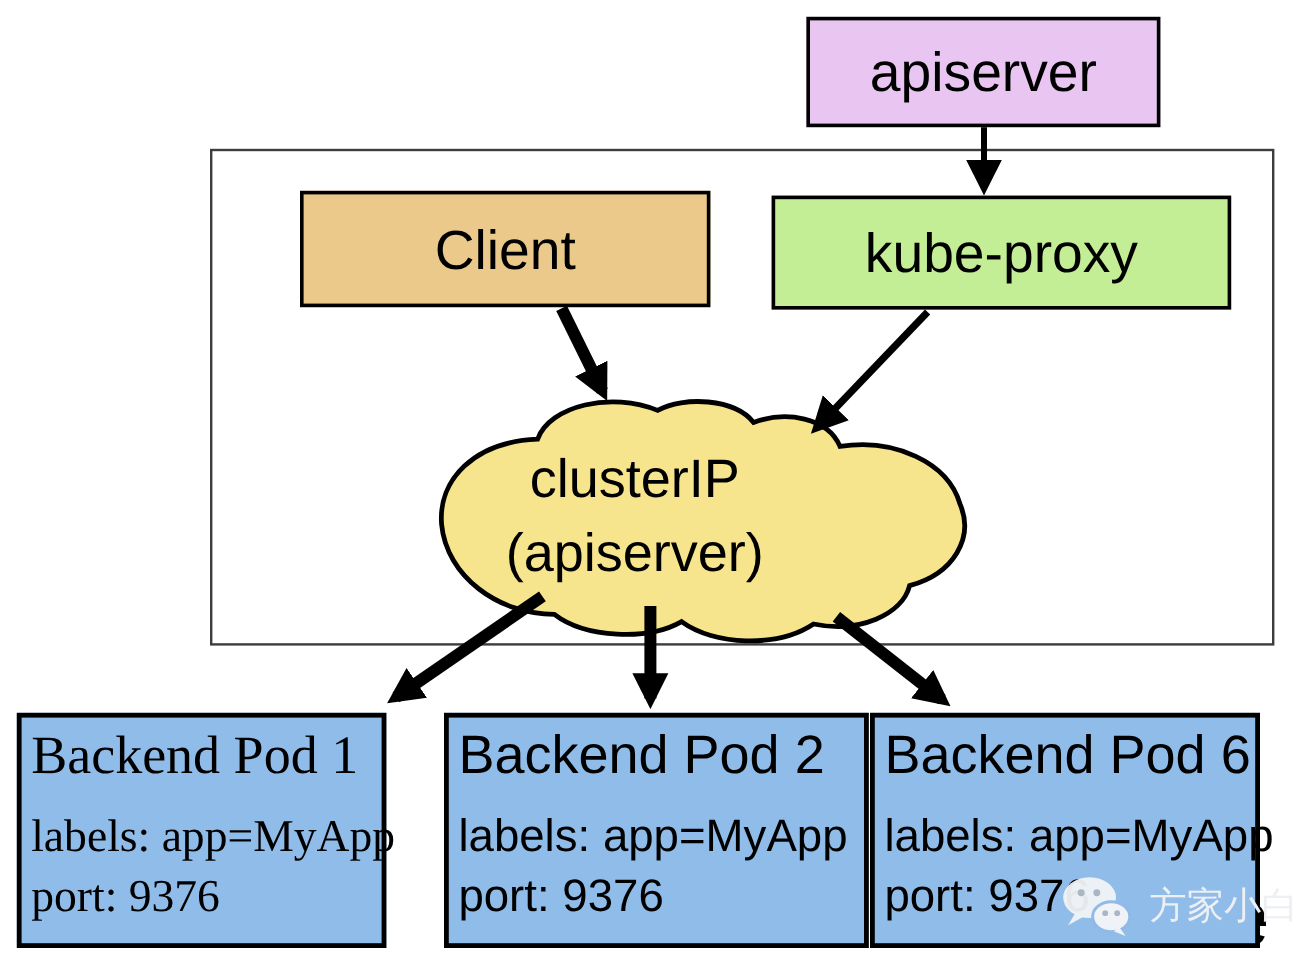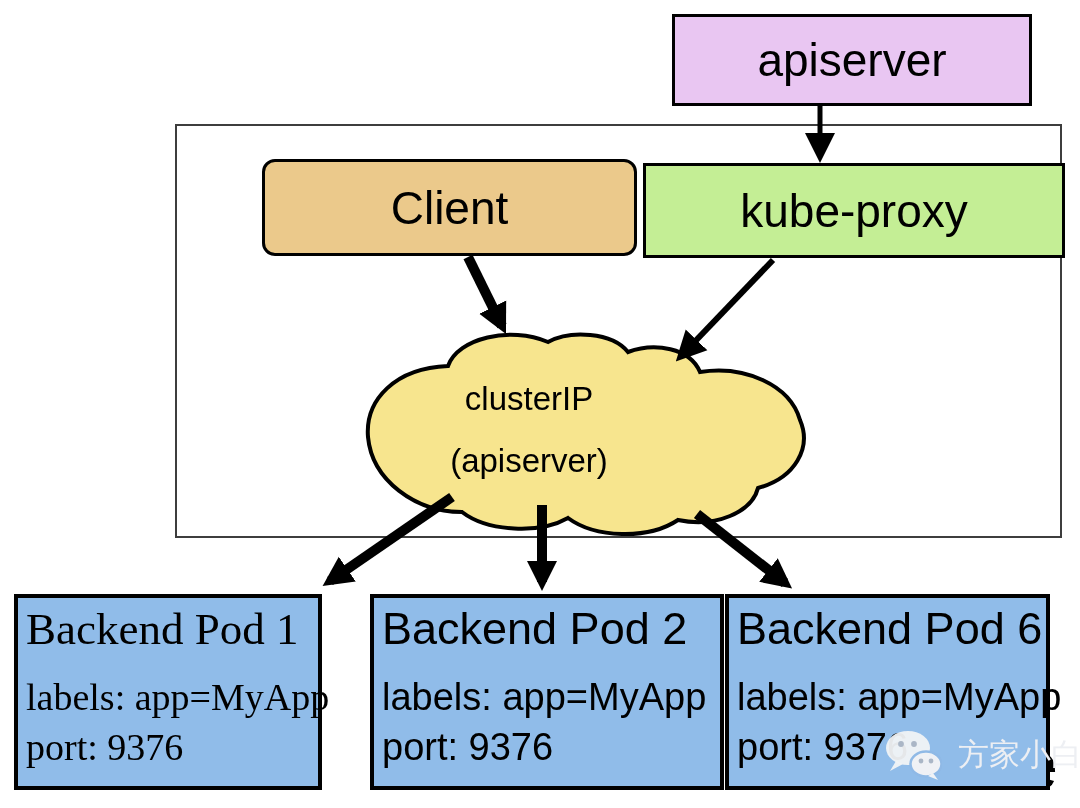--- a/index.html
+++ b/index.html
@@ -5,34 +5,34 @@
   html,body { margin:0; padding:0; background:#ffffff; }
   .canvas {
     position:relative; width:1080px; height:808px; background:#ffffff;
     font-family:"Liberation Sans", "DejaVu Sans", sans-serif; overflow:hidden; color:#000;
   }
   .box {
     position:absolute; box-sizing:border-box; border:3px solid #000;
     display:flex; align-items:center; justify-content:center;
     font-size:46px; z-index:3; letter-spacing:0px;
   }
-  .apiserver { left:672px; top:14px;  width:360px; height:92px; background:#e9c6f2; }
-  .client    { left:262px; top:159px; width:375px; height:97px; background:#ebc98b;border-radius:13px; }
-  .kubeproxy { left:643px; top:163px; width:422px; height:95px; background:#c4ee95;justify-content:center; }
+  .apiserver { left:672px; top:14px;  width:295px; height:92px; background:#e9c6f2; }
+  .client    { left:250px; top:159px; width:342px; height:97px; background:#ebc98b; }
+  .kubeproxy { left:643px; top:163px; width:383px; height:95px; background:#c4ee95;justify-content:center; }
   .node {
     position:absolute; box-sizing:border-box; left:175px; top:124px; width:887px; height:414px;
     border:2px solid #3d3d3d; background:transparent; z-index:1;
   }
   .node-label {
     position:absolute; right:22px; bottom:4px; font-size:68px; color:#000; z-index:2;
   }
   .overlay { position:absolute; left:0; top:0; z-index:4; pointer-events:none; }
   .cloud-text {
     position:absolute; left:378px; top:368px; width:302px; z-index:5;
-    text-align:center; font-size:33px; line-height:62px;
+    text-align:center; font-size:45px; line-height:62px;
   }
   .pod {
     position:absolute; box-sizing:border-box; top:594px; height:196px;
     background:#90bce9; border:4px solid #000; padding:2px 8px; z-index:3;
   }
   .pod-1 { left:14px;  width:308px;font-family:Liberation Serif, serif; }
   .pod-2 { left:370px; width:354px; }
   .pod-3 { left:725px; width:325px; }
   .pod-title { font-size:45px; line-height:58px; white-space:nowrap; }
   .pod-line  { font-size:38px; line-height:50px; white-space:nowrap; }

